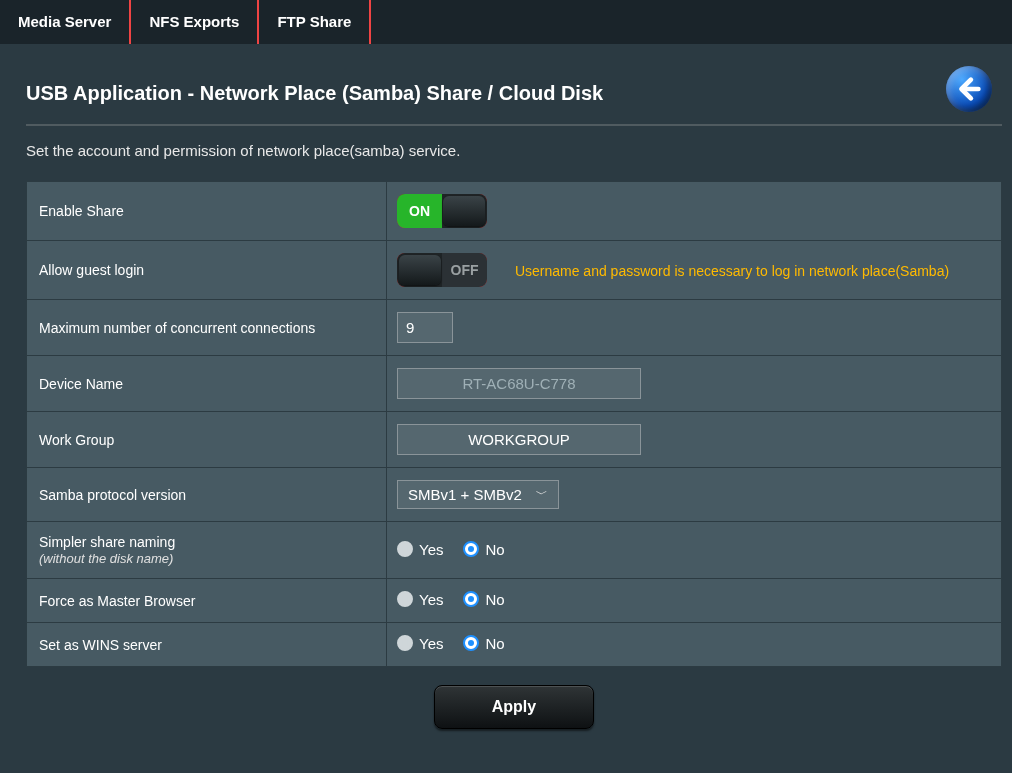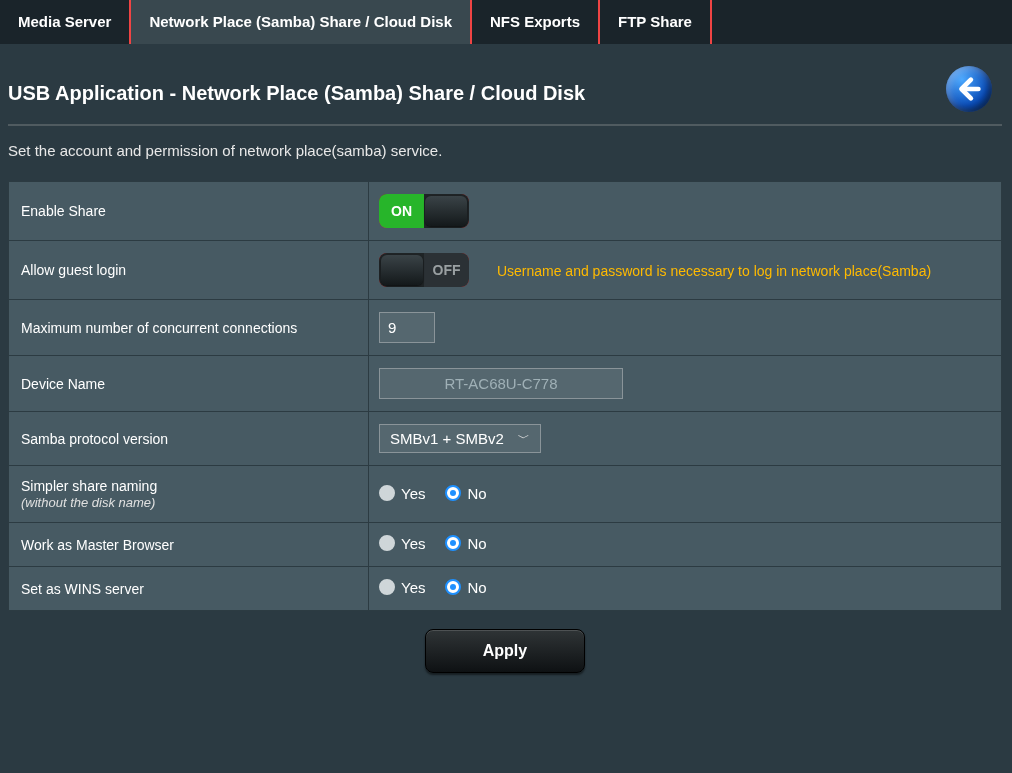--- a/index.html
+++ b/index.html
@@ -30,21 +30,21 @@
     white-space: nowrap;
   }
   .tab.active {
     background: #39484f;
   }
   .tab:first-child { border-left: 0; }
 
   
   .content {
     position: relative;
-    padding: 0 10px 20px 8px;
+    padding: 0 10px 20px 26px;
   }
 
   .title-row {
     display: flex;
     align-items: center;
     padding: 30px 0 8px 0;
   }
   .title-row h2 {
     font-size: 20px;
     font-weight: bold;
@@ -197,21 +197,20 @@
     color: #fff;
     cursor: pointer;
     box-shadow: 0 2px 2px rgba(0,0,0,.5), inset 0 1px 0 rgba(255,255,255,.15);
   }
 </style>
 </head>
 <body>
 
 <div class="tabs">
   <div class="tab">Media Server</div>
-  <div class="tab active">Network Place (Samba) Share / Cloud Disk</div>
   <div class="tab">NFS Exports</div>
   <div class="tab">FTP Share</div>
 </div>
 
 <div class="content">
 
   <div class="title-row">
     <h2>USB Application - Network Place (Samba) Share / Cloud Disk</h2>
     <div class="back-btn">
       <svg viewBox="0 0 32 32">
@@ -258,20 +257,26 @@
       </td>
     </tr>
 
     <tr>
       <td class="label">Device Name</td>
       <td class="value">
         <input class="txt wide readonly" value="RT-AC68U-C778" style="">
       </td>
     </tr>
 
+    <tr>
+      <td class="label">Work Group</td>
+      <td class="value">
+        <input class="txt wide" value="WORKGROUP" style="">
+      </td>
+    </tr>
 
     <tr>
       <td class="label">Samba protocol version</td>
       <td class="value">
         <div class="select">
           <span>SMBv1 + SMBv2</span>
           <span class="chev">﹀</span>
         </div>
       </td>
     </tr>
@@ -287,21 +292,21 @@
           <span class="radio-label">Yes</span>
         </span>
         <span class="radio-pair">
           <span class="radio checked"></span>
           <span class="radio-label">No</span>
         </span>
       </td>
     </tr>
 
     <tr>
-      <td class="label">Work as Master Browser</td>
+      <td class="label">Force as Master Browser</td>
       <td class="value">
         <span class="radio-pair">
           <span class="radio unchecked"></span>
           <span class="radio-label">Yes</span>
         </span>
         <span class="radio-pair">
           <span class="radio checked"></span>
           <span class="radio-label">No</span>
         </span>
       </td>

